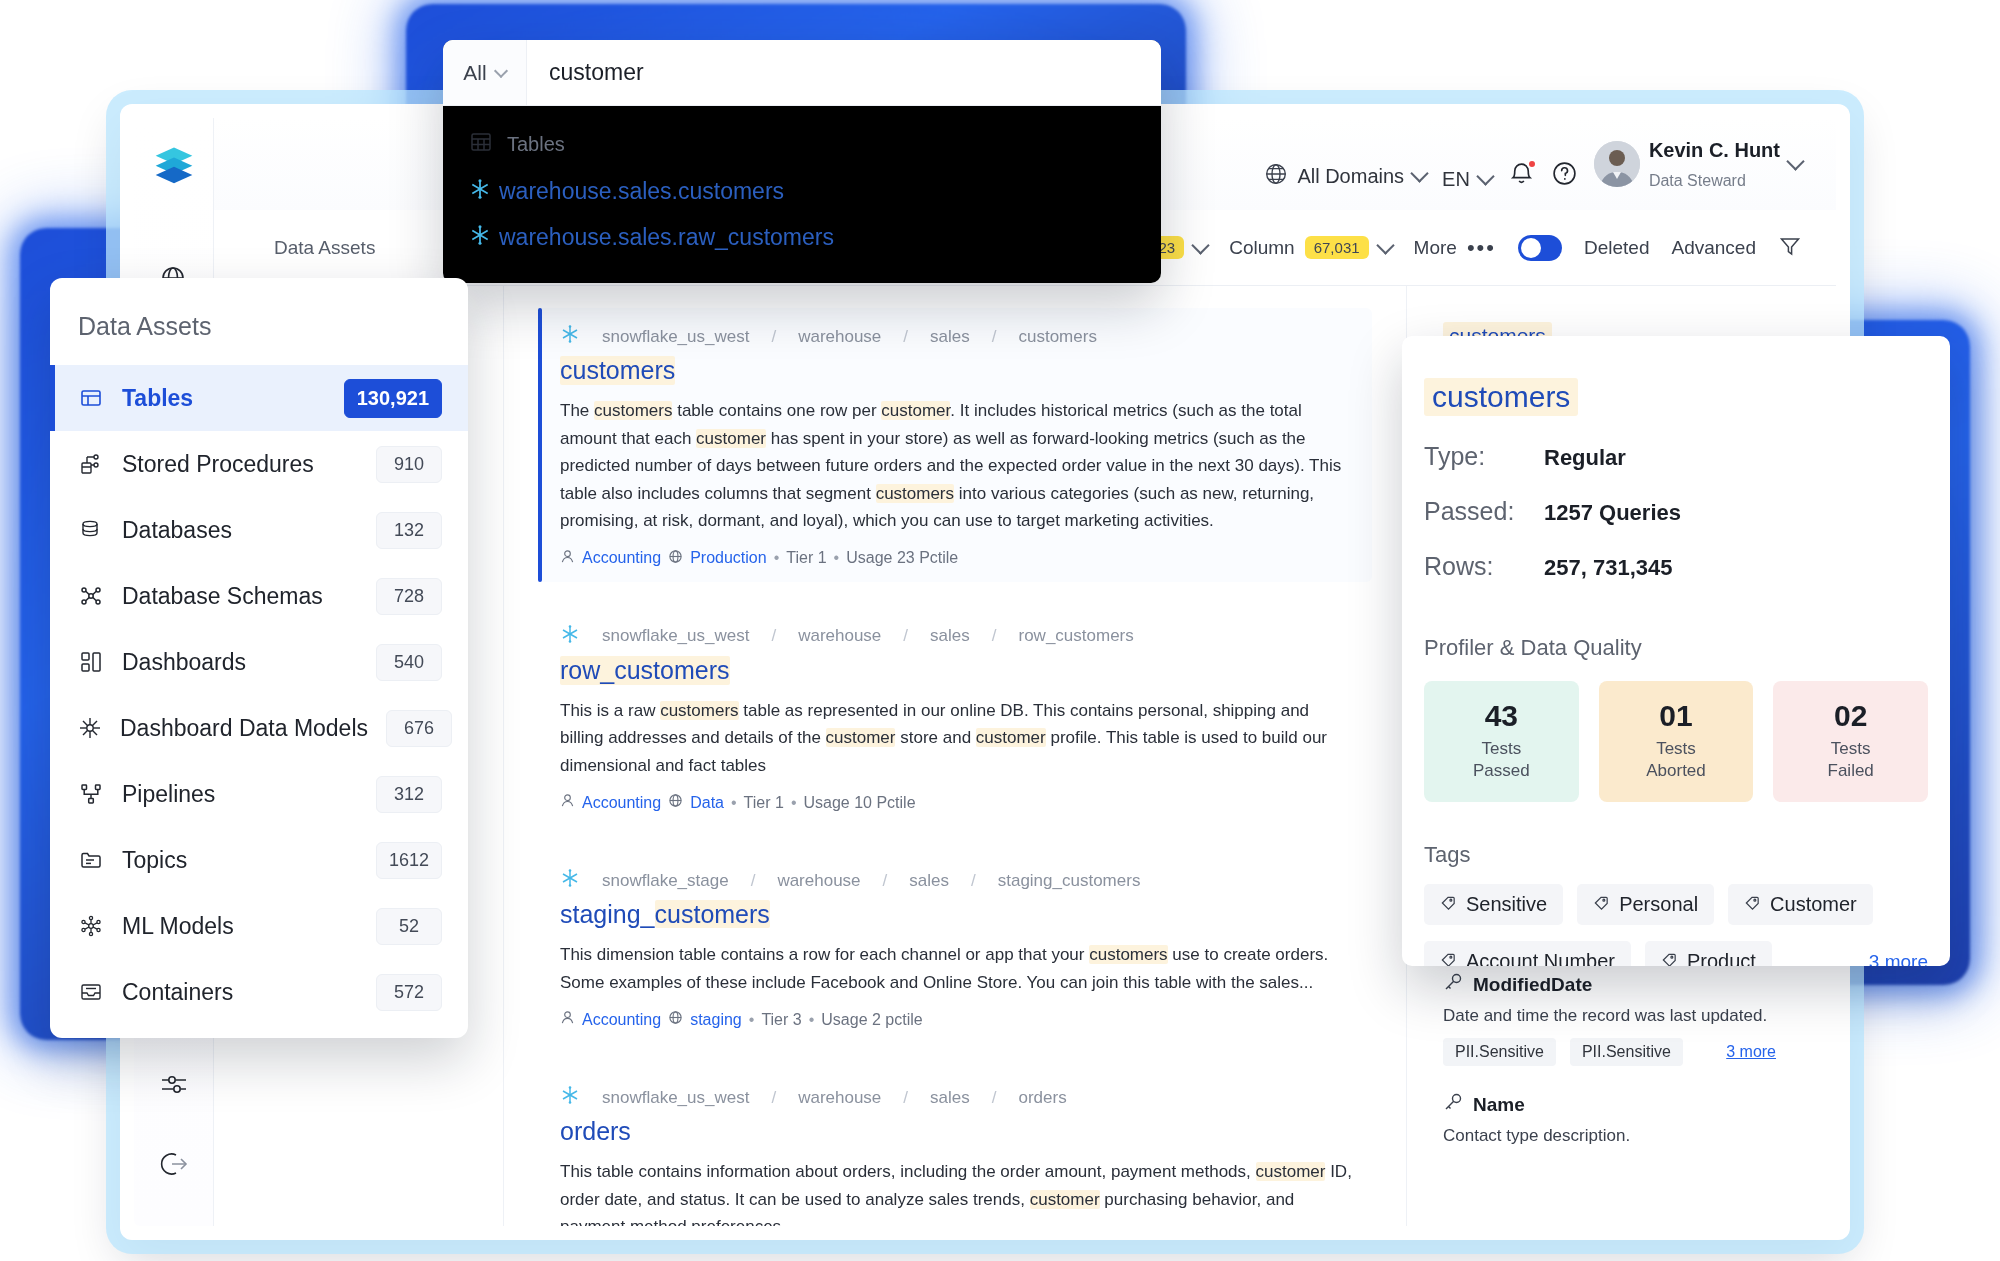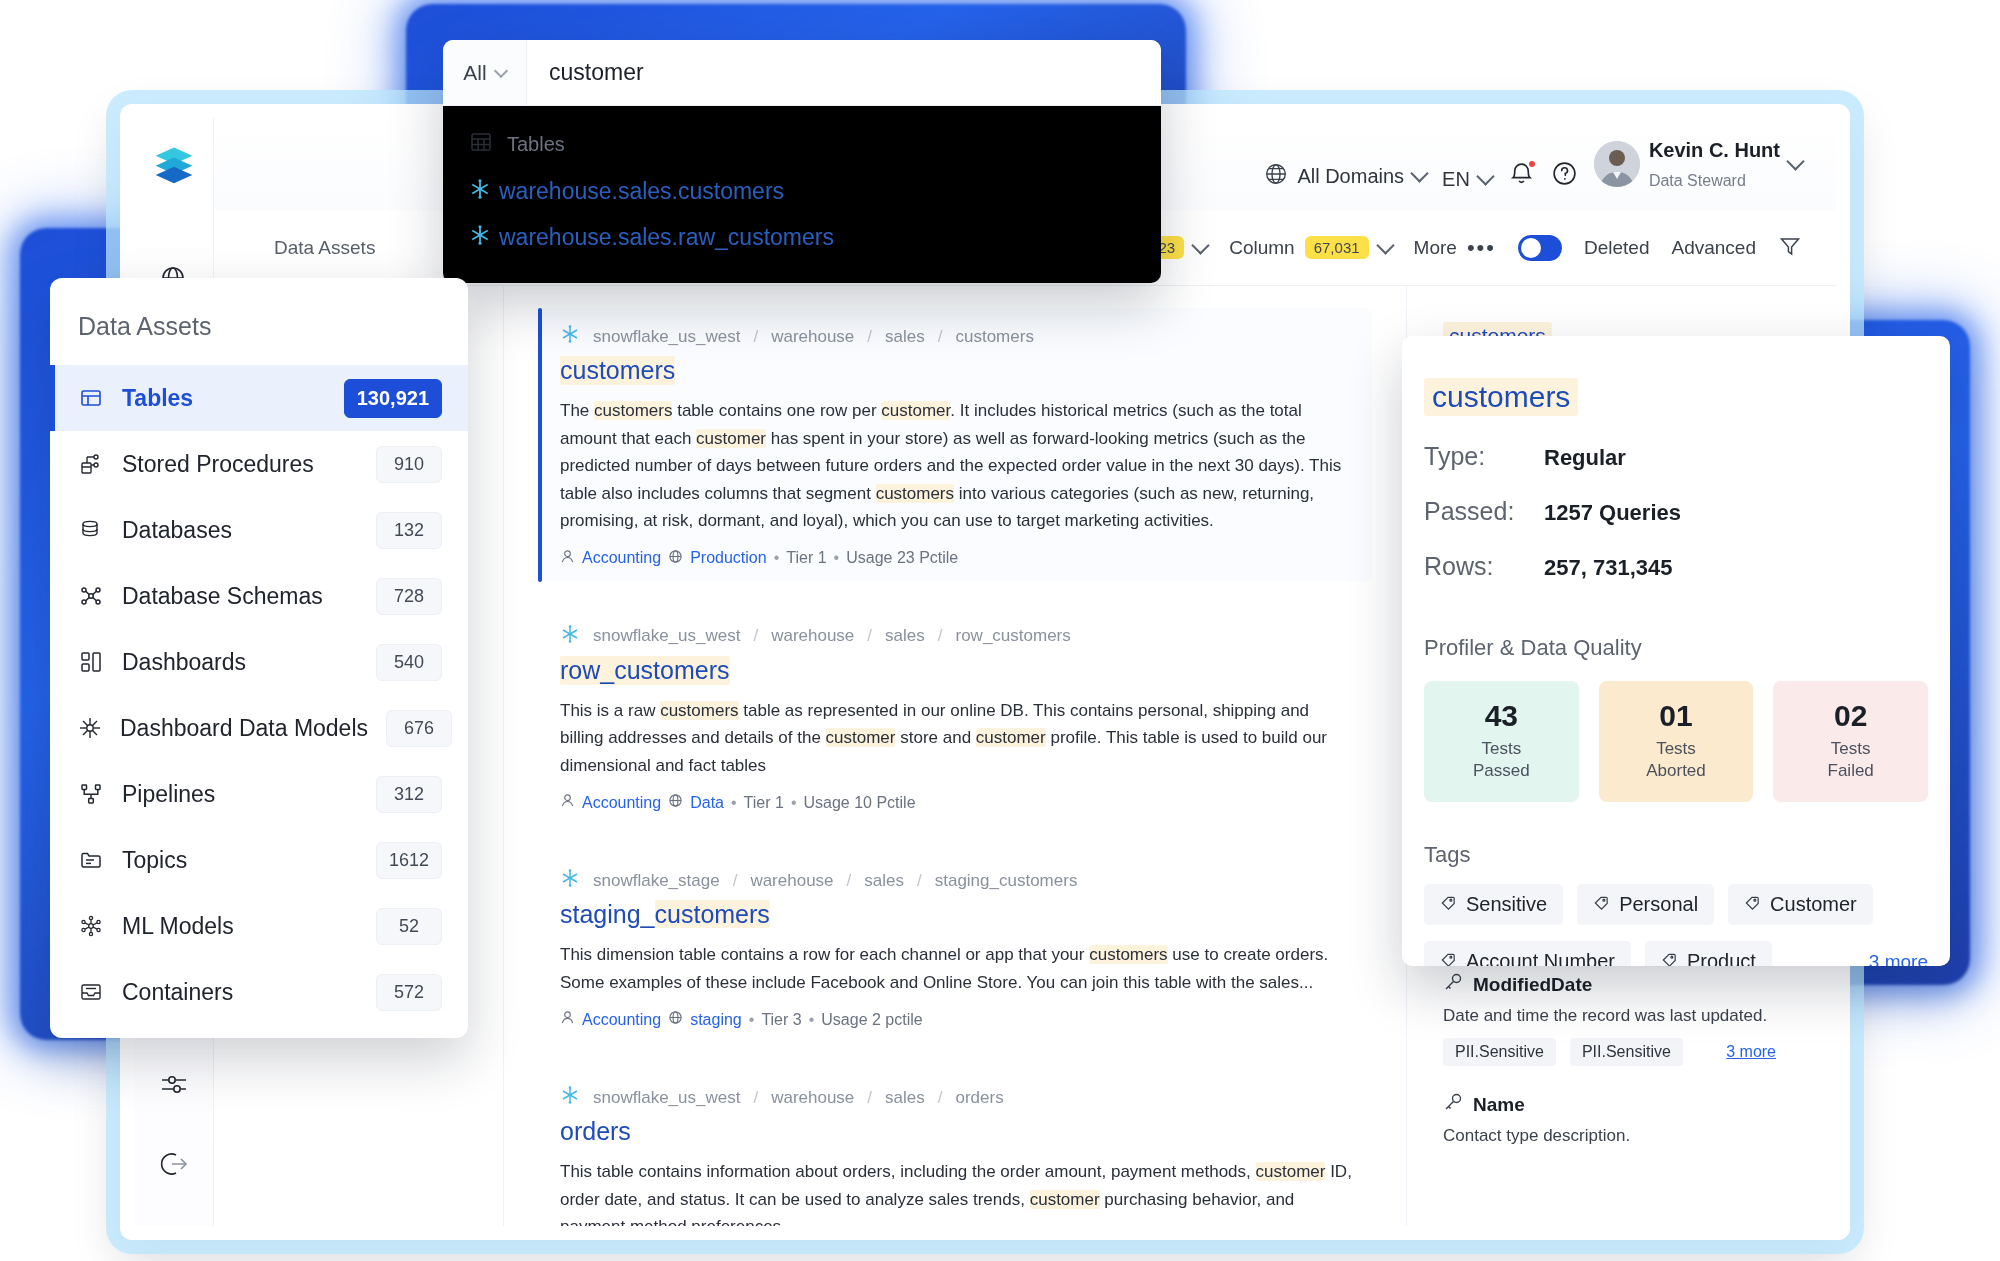--- a/index.html
+++ b/index.html
@@ -79,21 +79,21 @@
   
   #content{ position:absolute; left:80px; right:0; top:168px; bottom:0; display:flex; }
   #col-left{ width:290px; border-right:1px solid #eef1f6; }
   #col-mid{ flex:1; padding:22px 0 0 0; overflow:hidden;}
   #col-right{ width:430px; border-left:1px solid #eef1f6; padding-top:22px;}
 
   
   .result{ position:relative; margin:0 34px 26px 34px; padding:16px 18px 14px 22px; border-radius:6px;}
   .result.active{ background:#fafcff; }
   .result.active::before{content:"";position:absolute;left:0;top:0;bottom:0;width:4px;background:#1d4ed8;border-radius:2px;}
-  .crumbs{ display:flex; align-items:center; gap:13px; font-size:17px; color:#8a919e; margin-bottom:7px;}
+  .crumbs{ display:flex; align-items:center; gap:22px; font-size:17px; color:#8a919e; margin-bottom:7px;}
   .crumbs .sep{ color:#c0c6d0; }
   .res-title{ font-size:25px; color:#1f4bb8; margin-bottom:12px; display:inline-block;}
   .hl{ background:#fdf3dd; border-radius:2px; }
   .res-desc{ font-size:17px; line-height:1.62; color:#2a2f39; max-width:1020px;}
   .res-meta{ margin-top:14px; display:flex; align-items:center; gap:7px; font-size:16px; color:#6b7280;}
   .meta-link{ color:#2563eb; }
   .meta-sep{ color:#9aa1ad; }
 
   
   .rp-chip{ display:inline-block; background:#fdf3dd; color:#1f4bb8; font-size:21px;

